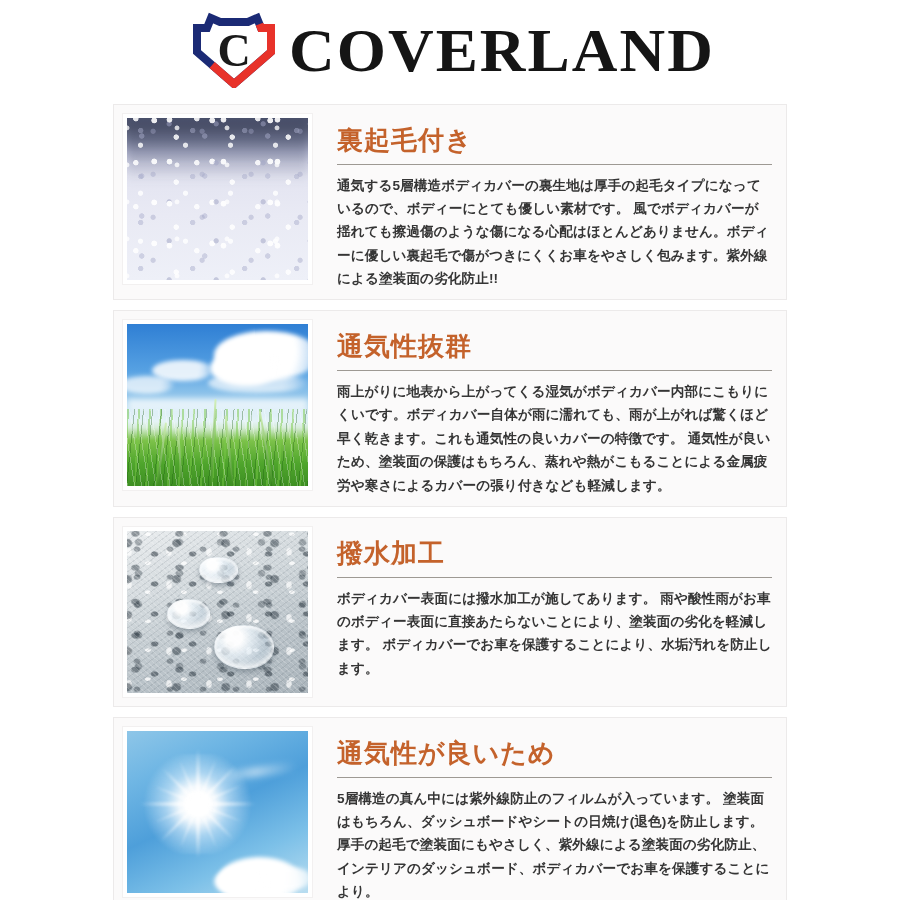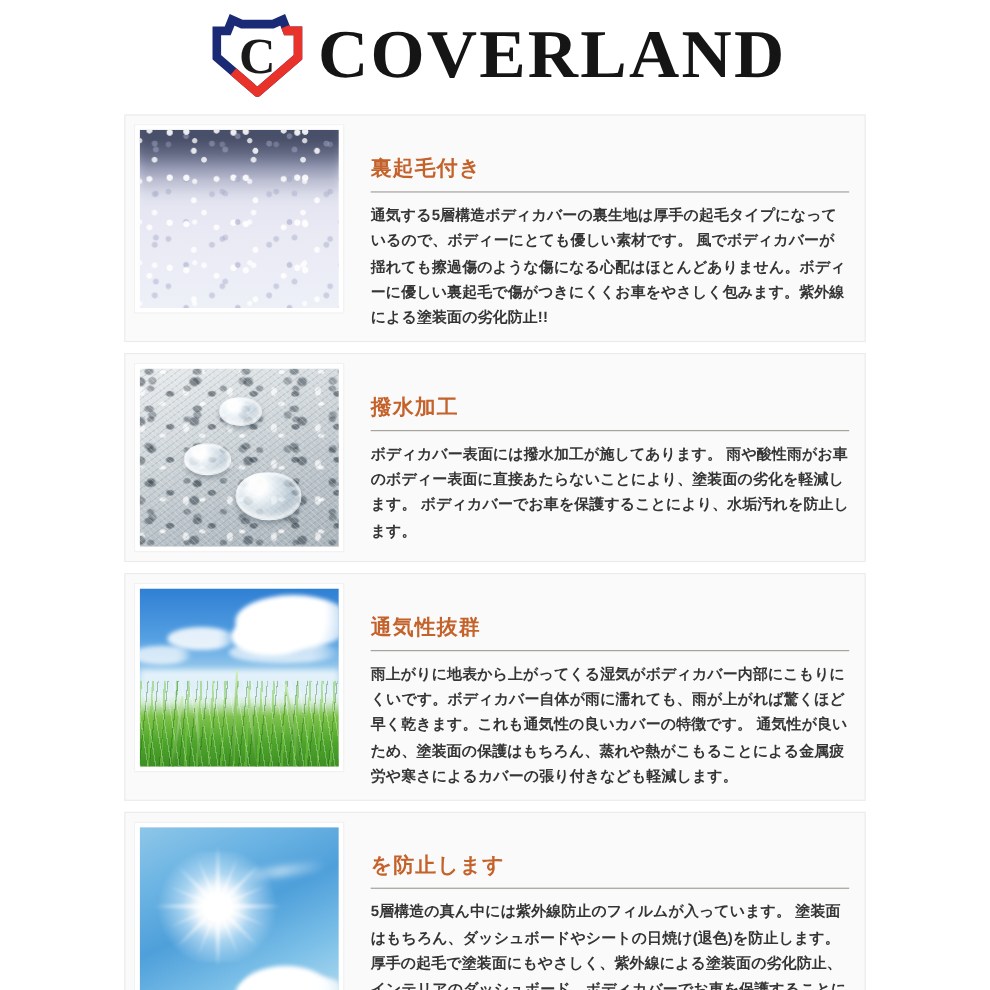--- a/index.html
+++ b/index.html
@@ -56,22 +56,22 @@
     box-shadow:0 0 0 1px #f2f0f0;
   }
   .card .thumb .art{position:absolute;inset:0;overflow:hidden;}
   .card .body{
     flex:1 1 auto;
     padding-left:25px;
     padding-right:4px;
     display:flex;flex-direction:column;
   }
   .card h2{
-    margin:30px 0 0 0;
-    font-size:19px;
+    margin:12px 0 0 0;
+    font-size:26px;
     font-weight:700;
     color:#c4622b;
     letter-spacing:1px;
     line-height:1.1;
     padding-bottom:9px;
   }
   .card .rule{
     height:1px;background:#9d9993;margin:0 0 9px 0;
   }
   .card p{
@@ -240,59 +240,59 @@
       <div class="body">
         <h2>裏起毛付き</h2>
         <div class="rule"></div>
         <p>通気する5層構造ボディカバーの裏生地は厚手の起毛タイプになっているので、ボディーにとても優しい素材です。
 風でボディカバーが揺れても擦過傷のような傷になる心配はほとんどありません。ボディーに優しい裏起毛で傷がつきにくくお車をやさしく包みます。紫外線による塗装面の劣化防止!!</p>
       </div>
     </div>
 
     <div class="card">
       <div class="thumb">
-        <div class="art art-drops">
-          <div class="pores"></div>
-          <div class="grain"></div>
-          <div class="drop d1"></div>
-          <div class="drop d2"></div>
-          <div class="drop d3"></div>
-        </div>
-      </div>
-      <div class="body">
-        <h2>撥水加工</h2>
-        <div class="rule"></div>
-        <p>ボディカバー表面には撥水加工が施してあります。
-雨や酸性雨がお車のボディー表面に直接あたらないことにより、塗装面の劣化を軽減します。
-ボディカバーでお車を保護することにより、水垢汚れを防止します。</p>
-      </div>
-    </div>
-
-    <div class="card">
-      <div class="thumb">
         <div class="art art-grass">
           <div class="cloud c1"></div>
           <div class="cloud c2"></div>
           <div class="cloud c3"></div>
           <div class="cloud c4"></div>
           <div class="cloud c5"></div>
           <div class="haze"></div>
           <div class="blades"></div>
           <div class="blade" style="left:46%;height:54%;transform:rotate(3deg);"></div>
           <div class="blade" style="left:58%;height:44%;transform:rotate(-6deg);"></div>
           <div class="blade" style="left:16%;height:40%;transform:rotate(8deg);"></div>
           <div class="blade" style="left:80%;height:47%;transform:rotate(-10deg);"></div>
           <div class="blade" style="left:30%;height:36%;transform:rotate(-4deg);"></div>
         </div>
       </div>
       <div class="body">
         <h2>通気性抜群</h2>
         <div class="rule"></div>
         <p>雨上がりに地表から上がってくる湿気がボディカバー内部にこもりにくいです。ボディカバー自体が雨に濡れても、雨が上がれば驚くほど早く乾きます。これも通気性の良いカバーの特徴です。
 通気性が良いため、塗装面の保護はもちろん、蒸れや熱がこもることによる金属疲労や寒さによるカバーの張り付きなども軽減します。</p>
+      </div>
+    </div>
+
+    <div class="card">
+      <div class="thumb">
+        <div class="art art-drops">
+          <div class="pores"></div>
+          <div class="grain"></div>
+          <div class="drop d1"></div>
+          <div class="drop d2"></div>
+          <div class="drop d3"></div>
+        </div>
+      </div>
+      <div class="body">
+        <h2>撥水加工</h2>
+        <div class="rule"></div>
+        <p>ボディカバー表面には撥水加工が施してあります。
+雨や酸性雨がお車のボディー表面に直接あたらないことにより、塗装面の劣化を軽減します。
+ボディカバーでお車を保護することにより、水垢汚れを防止します。</p>
       </div>
     </div>
 
     <div class="card">
       <div class="thumb">
         <div class="art art-sun">
           <div class="glow"></div>
           <div class="rays">
             <div class="ray" style="width:4px;height:110%;transform:translate(-50%,-50%) rotate(0deg);"></div>
             <div class="ray" style="width:3px;height:105%;transform:translate(-50%,-50%) rotate(45deg);"></div>
@@ -304,21 +304,21 @@
             <div class="ray" style="width:2px;height:95%;transform:translate(-50%,-50%) rotate(157deg);"></div>
             <div class="core"></div>
           </div>
           <div class="wisp"></div>
           <div class="scloud sc1"></div>
           <div class="scloud sc2"></div>
           <div class="scloud sc3"></div>
         </div>
       </div>
       <div class="body">
-        <h2>を防止します</h2>
+        <h2>通気性が良いため</h2>
         <div class="rule"></div>
         <p>5層構造の真ん中には紫外線防止のフィルムが入っています。
 塗装面はもちろん、ダッシュボードやシートの日焼け(退色)を防止します。
 厚手の起毛で塗装面にもやさしく、紫外線による塗装面の劣化防止、インテリアのダッシュボード、ボディカバーでお車を保護することにより。</p>
       </div>
     </div>
 
   </div>
 </div>
 

